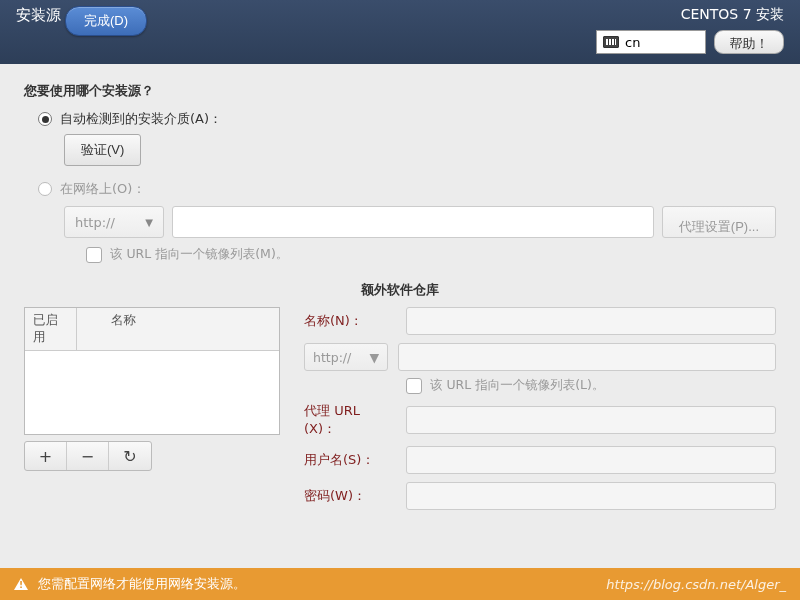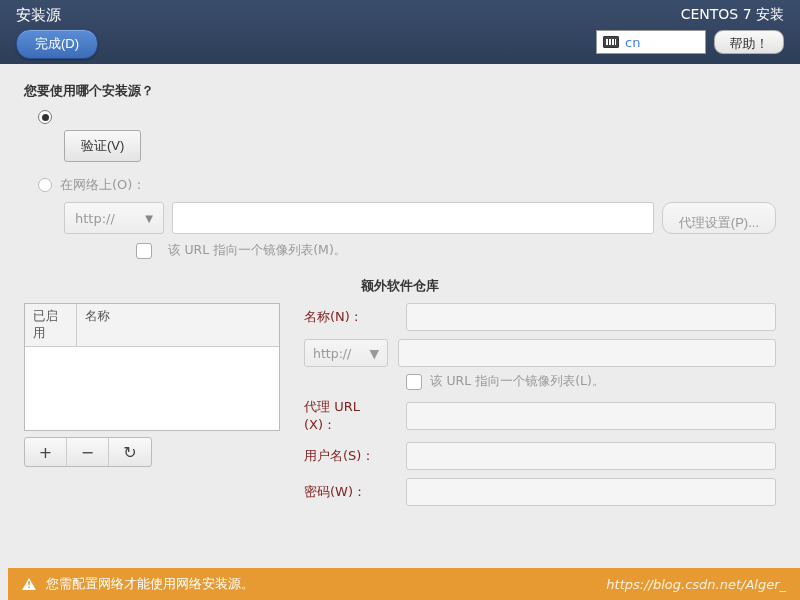--- a/index.html
+++ b/index.html
@@ -1,25 +1,25 @@
 <!DOCTYPE html>
 <html><head>
   <meta charset="utf-8">
   <style>
     * { box-sizing: border-box; margin: 0; padding: 0; }
     body { font-family: "DejaVu Sans", Arial, sans-serif; font-size: 13px; background: #ececec; width: 800px; height: 600px; overflow: hidden; position: relative; }
     
     .header { background: linear-gradient(180deg, #3a4d6b 0%, #2d3e58 100%); height: 64px; display: flex; justify-content: space-between; padding: 6px 16px 0 16px; color: #fff; }
-    .header-left { display: flex; flex-direction: column; align-items: flex-start; gap: 4px; }
+    .header-left { display: flex; flex-direction: row; align-items: flex-start; gap: 4px; }
     .page-title { font-size: 15px; font-weight: normal; }
     .done-btn { background: linear-gradient(180deg, #5b8dd6, #3d6db8); border: 1px solid #2a4e8c; border-radius: 14px; padding: 5px 18px; color: #fff; font-size: 13px; cursor: pointer; box-shadow: 0 1px 2px rgba(0,0,0,0.3), inset 0 1px 0 rgba(255,255,255,0.25); }
     .header-right { text-align: right; }
     .distro-title { font-size: 14px; margin-bottom: 6px; }
     .header-controls { display: flex; justify-content: flex-end; gap: 8px; align-items: center; }
-    .kb-indicator { background: #fff; border: 1px solid #999; padding: 3px 6px; display: flex; align-items: center; gap: 6px; width: 110px; height: 24px; color: #3b82f6; }
+    .kb-indicator { background: #fff; border: 1px solid #999; padding: 3px 6px; display: flex; align-items: center; gap: 6px; width: 110px; height: 24px; color: #000000; }
     .kb-icon { width: 16px; height: 12px; background: linear-gradient(#444,#444) center/100% 100% no-repeat; border: 1.5px solid #333; border-radius: 1px; position: relative; }
     .kb-icon::after { content: ""; position: absolute; inset: 2px; background: repeating-linear-gradient(90deg,#fff,#fff 1.5px,#333 1.5px,#333 3px); }
     .help-btn { background: linear-gradient(180deg,#f9f9f9,#e4e4e4); border: 1px solid #aaa; border-radius: 9px; padding: 4px 14px; font-size: 13px; cursor: pointer; color: #333; height: 24px; min-width: 70px; }
     
     .main { padding: 18px 24px 10px; }
     .section-q { font-weight: bold; color: #333; margin-bottom: 10px; }
     
     .radio-row { display: flex; align-items: center; gap: 8px; margin: 6px 0 6px 14px; }
     .radio-outer { width: 14px; height: 14px; border: 1.5px solid #777; border-radius: 50%; display: flex; align-items: center; justify-content: center; cursor: pointer; background: #fff; }
     .radio-outer.selected::after { content: ""; width: 7px; height: 7px; background: #333; border-radius: 50%; }
@@ -28,46 +28,46 @@
     .radio-label.disabled { color: #999; }
     
     .device-row { display: flex; align-items: center; gap: 14px; margin: 4px 0 14px 40px; }
     .device-info { font-size: 12.5px; color: #333; line-height: 1.5; }
     .verify-btn { background: linear-gradient(180deg,#f9f9f9,#e4e4e4); border: 1px solid #aaa; border-radius: 3px; padding: 6px 16px; font-size: 13px; cursor: pointer; color: #333; }
     
     .net-row { display: flex; align-items: center; gap: 8px; margin: 8px 0 8px 40px; }
     .proto-select { display: flex; align-items: center; justify-content: space-between; width: 100px; height: 32px; border: 1px solid #ccc; border-radius: 3px; background: linear-gradient(180deg,#f7f7f7,#ededed); padding: 0 10px; color: #999; }
     .proto-select .arrow { font-size: 10px; color: #888; }
     .url-input { flex: 1; height: 32px; border: 1px solid #ccc; border-radius: 3px; background: #fff; padding: 0 8px; }
-    .proxy-btn { height: 32px; padding: 11px 16px; border: 1px solid #ccc; border-radius: 10px; background: linear-gradient(180deg,#f7f7f7,#ededed); color: #999; font-size: 13px; }
+    .proxy-btn { height: 32px; padding: 11px 16px; border: 1px solid #ccc; border-radius: 3px; background: linear-gradient(180deg,#f7f7f7,#ededed); color: #999; font-size: 13px; }
     
-    .checkbox-row { display: flex; align-items: center; gap: 16px; margin: 8px 0 18px 112px; }
+    .checkbox-row { display: flex; align-items: center; gap: 8px; margin: 8px 0 18px 62px; }
     .checkbox { width: 16px; height: 16px; border: 1px solid #aaa; border-radius: 3px; background: #fff; }
     .checkbox-label { color: #999; font-size: 12.5px; }
     
     .extra-repo-title { font-weight: bold; color: #333; margin: 6px 12px 8px; text-align: center; }
     .repo-area { display: flex; gap: 24px; align-items: flex-start; }
     .repo-list-wrap { width: 256px; }
     .repo-list { border: 1px solid #bbb; background: #fff; height: 128px; }
-    .repo-header { display: flex; border-bottom: 1px solid #ccc; background: #f3f3f3; }
+    .repo-header { display: flex; border-bottom: 1px solid #ccc; background: #f3f3f3; gap: 26px; }
     .repo-col { padding: 4px 8px; font-size: 12.5px; color: #555; border-right: 1px solid #ccc; }
     .repo-col:first-child { width: 52px; }
     .repo-col:last-child { flex: 1; border-right: none; }
     .repo-toolbar { display: flex; margin-top: 6px; border: 1px solid #bbb; border-radius: 3px; overflow: hidden; background: linear-gradient(180deg,#f9f9f9,#e8e8e8); width: fit-content; }
     .repo-tbtn { width: 42px; height: 28px; display: flex; align-items: center; justify-content: center; font-size: 16px; color: #444; border-right: 1px solid #ccc; cursor: pointer; }
     .repo-tbtn:last-child { border-right: none; }
     
     .repo-form { flex: 1; }
     .form-row { display: flex; align-items: center; gap: 10px; margin-bottom: 8px; }
     .form-label { width: 92px; text-align: left; color: #7f1d1d; font-size: 13px; }
     .form-input { flex: 1; height: 28px; border: 1px solid #ccc; border-radius: 3px; background: #f5f5f5; }
     .proto-select2 { display: flex; align-items: center; justify-content: space-between; width: 84px; height: 28px; border: 1px solid #ccc; border-radius: 3px; background: linear-gradient(180deg,#f5f5f5,#ececec); padding: 0 8px; color: #999; font-size: 12.5px; }
     .mirror-check { display: flex; align-items: center; gap: 8px; margin-left: 102px; margin-top: -2px; margin-bottom: 8px; text-align: center; }
     
-    .footer-bar { position: absolute; bottom: 0; left: 8px; right: 0; height: 32px; background: #e89a32; display: flex; align-items: center; justify-content: space-between; padding: 16px 14px; color: #fff; font-size: 13px; }
+    .footer-bar { position: absolute; bottom: 0; left: 0; right: 0; height: 32px; background: #e89a32; display: flex; align-items: center; justify-content: space-between; padding: 16px 14px; color: #fff; font-size: 13px; }
     .footer-left { display: flex; align-items: center; gap: 10px; }
     .warn-icon { width: 0; height: 0; border-left: 7px solid transparent; border-right: 7px solid transparent; border-bottom: 12px solid #fff; position: relative; }
     .warn-icon::after { content: "!"; position: absolute; top: 2px; left: -2px; font-size: 9px; font-weight: bold; color: #e89a32; }
     .watermark { font-style: italic; opacity: 0.85; }
   </style>
 </head>
 <body>
 
 <div class="header">
   <div class="header-left">
@@ -84,20 +84,21 @@
       <button class="help-btn">帮助！</button>
     </div>
   </div>
 </div>
 
 <div class="main">
   <div class="section-q">您要使用哪个安装源？</div>
 
   <div class="radio-row">
     <span class="radio-outer selected"></span>
+    <span class="radio-label">自动检测到的安装介质(A)：</span>
   </div>
 
   <div class="device-row">
     <button class="verify-btn">验证(V)</button>
   </div>
 
   <div class="radio-row">
     <span class="radio-outer disabled"></span>
     <span class="radio-label disabled">在网络上(O)：</span>
   </div>

